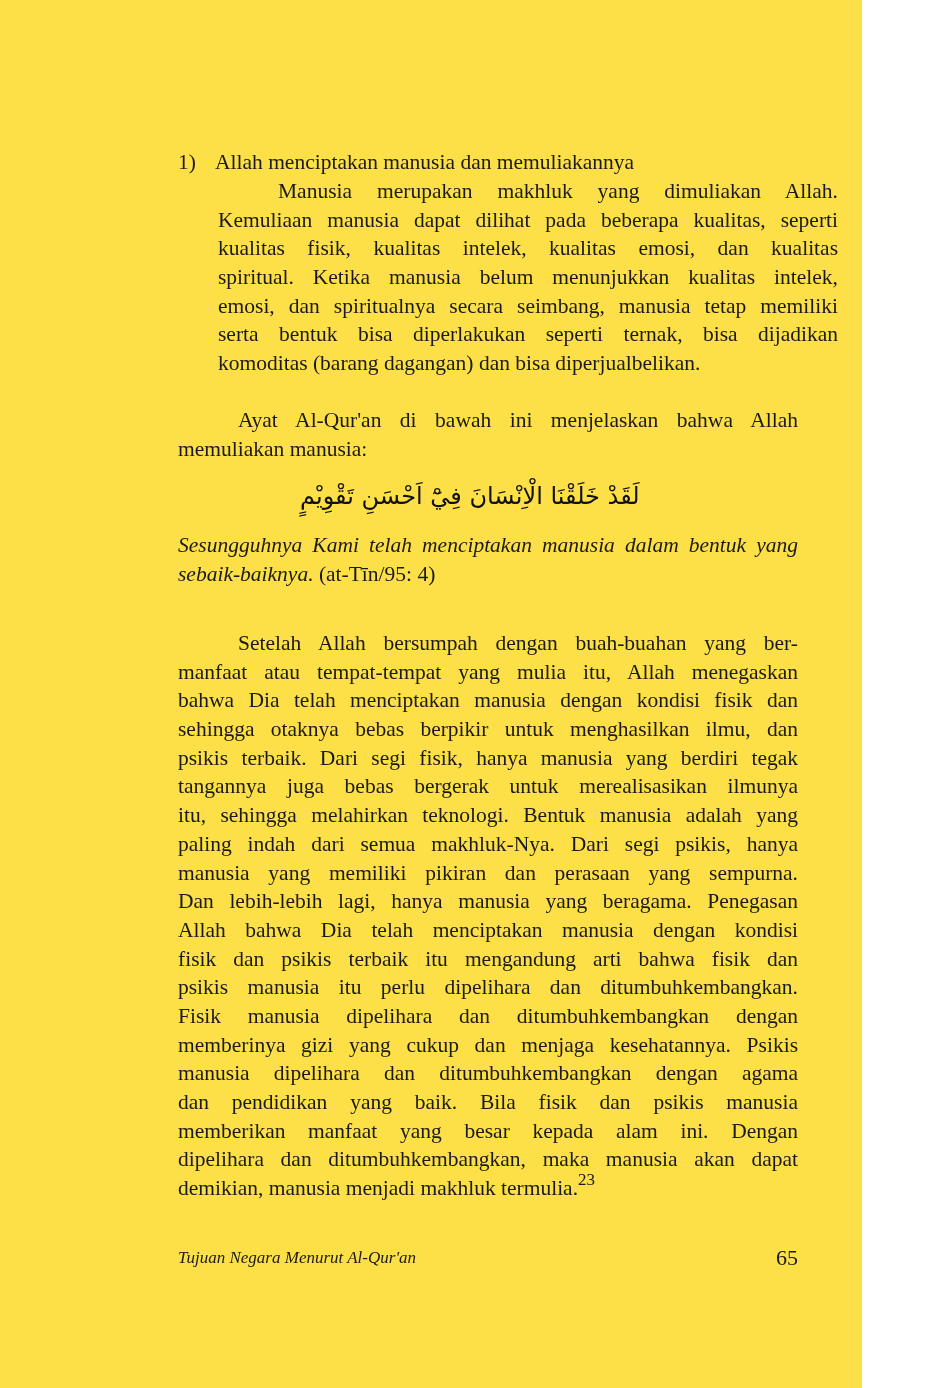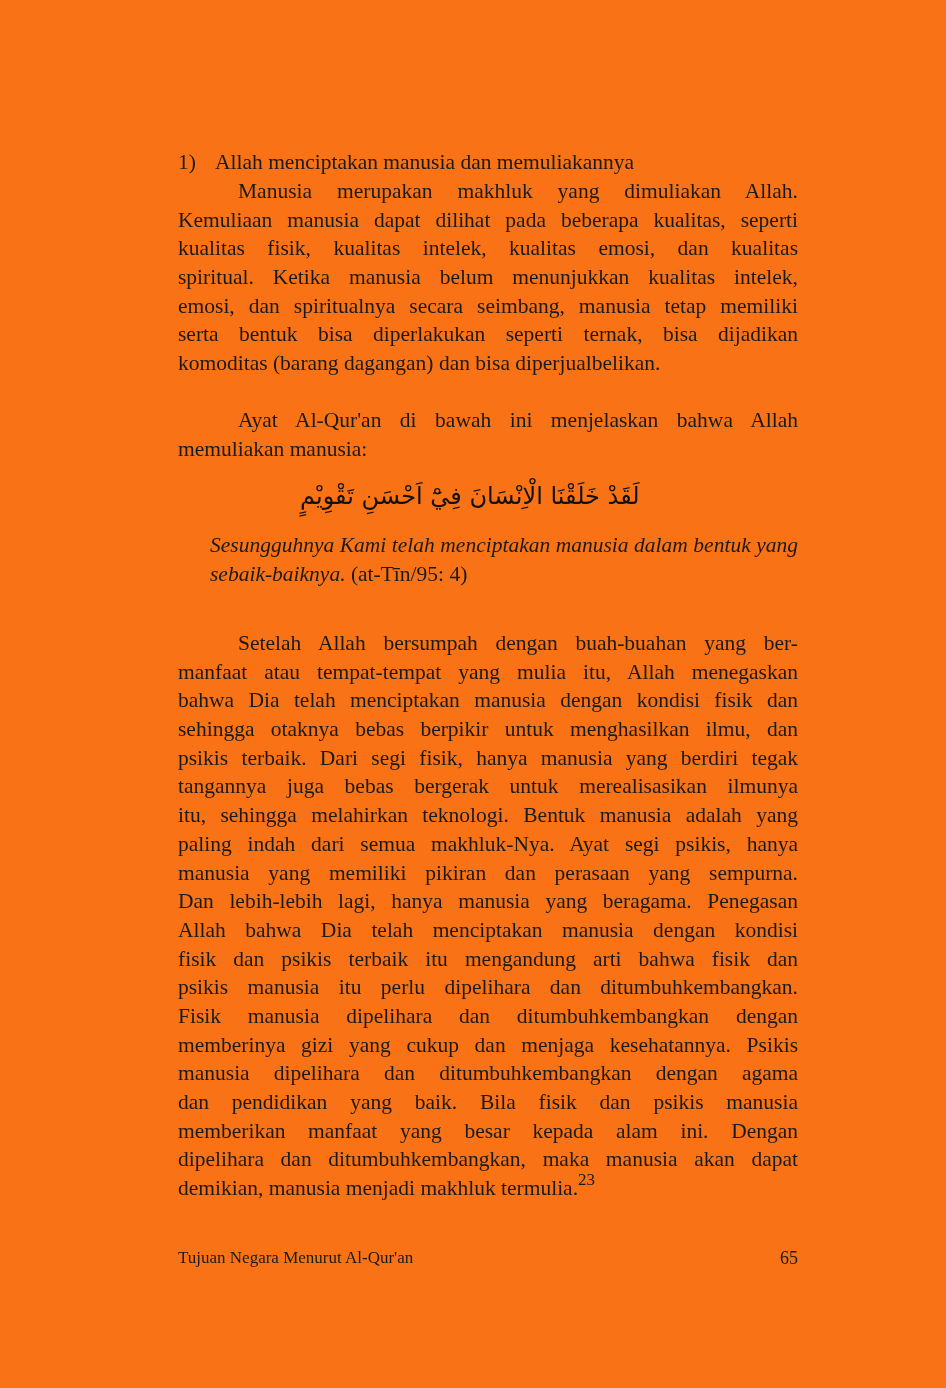--- a/index.html
+++ b/index.html
@@ -11,23 +11,23 @@
     width: 946px;
     height: 1388px;
     position: relative;
     overflow: hidden;
     font-family: "Liberation Serif", "DejaVu Serif", serif;
     color: #1a1a1a;
   }
   .page {
     position: absolute;
     left: 0; top: 0;
-    width: 946px;
+    width: 862px;
     height: 1388px;
-    background: #f97316;
+    background: #fde047;
   }
   .text-block {
     position: absolute;
     left: 178px;
     width: 620px;
     font-size: 21.5px;
   }
   .line {
     display: block;
     height: 28.7px;
@@ -59,55 +59,56 @@
     left: 300px;
     width: 380px;
     top: 476px;
     text-align: left;
     direction: rtl;
     font-family: "DejaVu Sans", sans-serif;
     font-size: 24px;
     line-height: 40px;
     color: #111;
   }
-  .italic { font-style: italic; margin-left: 32px; }
+  .italic { font-style: italic; }
   .sup {
     font-size: 17px;
     vertical-align: 10px;
     line-height: 0;
   }
   .footer-left {
     position: absolute;
     left: 178px;
     top: 1246px;
     font-size: 17px;
+    font-style: italic;
     line-height: 24px;
     color: #1a1a1a;
   }
   .footer-right {
     position: absolute;
     left: 760px;
     width: 38px;
     top: 1246px;
     text-align: right;
-    font-size: 18px;
+    font-size: 22px;
     line-height: 24px;
     color: #1a1a1a;
   }
 </style>
 </head>
 <body>
 
 <div class="page">
 
   <div class="heading-line">
     <span class="num">1)</span><span>Allah menciptakan manusia dan memuliakannya</span>
   </div>
 
-  <div class="text-block" style="top:177px;">
+  <div class="text-block" style="top:177px;margin-left:40px;">
     <span class="line indent">Manusia merupakan makhluk yang dimuliakan Allah.</span>
     <span class="line">Kemuliaan manusia dapat dilihat pada beberapa kualitas, seperti</span>
     <span class="line">kualitas fisik, kualitas intelek, kualitas emosi, dan kualitas</span>
     <span class="line">spiritual. Ketika manusia belum menunjukkan kualitas intelek,</span>
     <span class="line">emosi, dan spiritualnya secara seimbang, manusia tetap memiliki</span>
     <span class="line">serta bentuk  bisa diperlakukan seperti ternak, bisa dijadikan</span>
     <span class="line last">komoditas (barang dagangan) dan bisa diperjualbelikan.</span>
   </div>
 
   <div class="text-block" style="top:406px;">
@@ -123,21 +124,21 @@
   </div>
 
   <div class="text-block" style="top:629px;">
     <span class="line indent">Setelah Allah bersumpah dengan buah-buahan yang ber-</span>
     <span class="line">manfaat atau tempat-tempat yang mulia itu, Allah menegaskan</span>
     <span class="line">bahwa Dia telah menciptakan manusia dengan kondisi fisik dan</span>
     <span class="line">sehingga otaknya bebas berpikir untuk menghasilkan ilmu, dan</span>
     <span class="line">psikis terbaik. Dari segi fisik,  hanya manusia yang berdiri tegak</span>
     <span class="line">tangannya juga bebas bergerak untuk merealisasikan ilmunya</span>
     <span class="line">itu, sehingga melahirkan teknologi. Bentuk manusia adalah yang</span>
-    <span class="line">paling indah dari semua makhluk-Nya. Ayat segi psikis, hanya</span>
+    <span class="line">paling indah dari semua makhluk-Nya. Dari segi psikis, hanya</span>
     <span class="line">manusia yang memiliki pikiran dan perasaan yang sempurna.</span>
     <span class="line">Dan lebih-lebih lagi, hanya manusia yang beragama.  Penegasan</span>
     <span class="line">Allah bahwa Dia telah menciptakan manusia dengan kondisi</span>
     <span class="line">fisik dan psikis terbaik itu mengandung arti bahwa fisik dan</span>
     <span class="line">psikis manusia itu perlu dipelihara dan ditumbuhkembangkan.</span>
     <span class="line">Fisik manusia dipelihara dan ditumbuhkembangkan dengan</span>
     <span class="line">memberinya gizi yang cukup dan menjaga kesehatannya. Psikis</span>
     <span class="line">manusia dipelihara dan ditumbuhkembangkan dengan agama</span>
     <span class="line">dan pendidikan yang baik. Bila fisik dan psikis manusia</span>
     <span class="line">memberikan manfaat yang besar kepada alam ini. Dengan</span>

